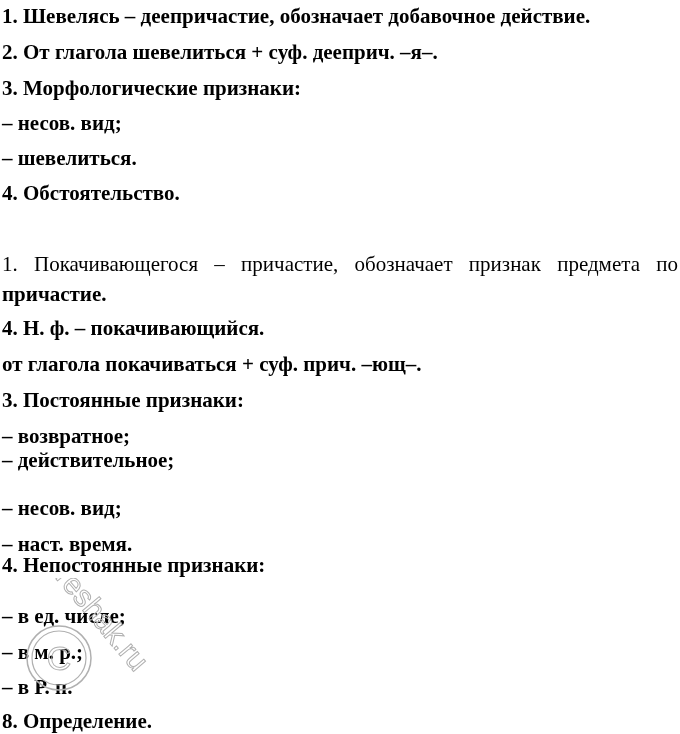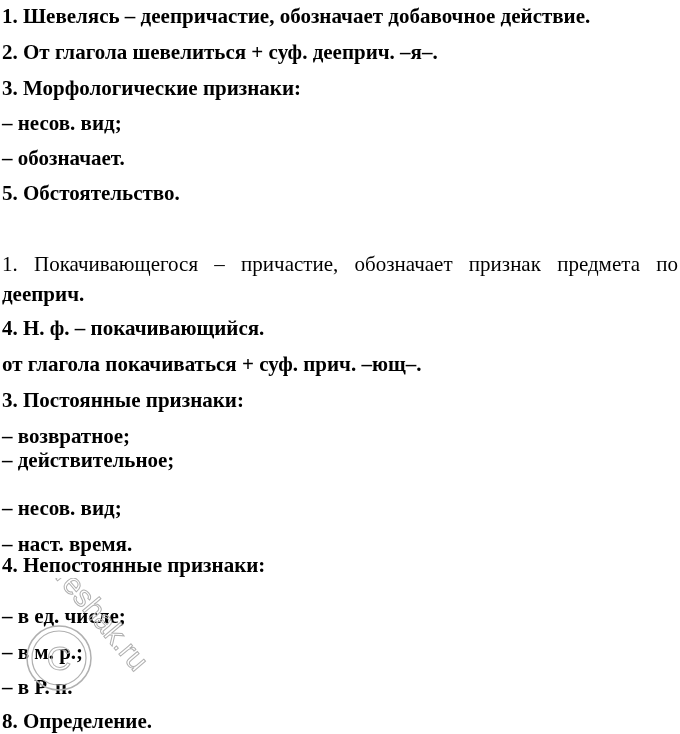--- a/index.html
+++ b/index.html
@@ -43,25 +43,25 @@
   </style>
 </head>
 <body>
 
 <div>
 
   <div class="line" style="top:4px">1. Шевелясь – деепричастие, обозначает добавочное действие.</div>
   <div class="line" style="top:40px">2. От глагола шевелиться + суф. дееприч. –я–.</div>
   <div class="line" style="top:76px">3. Морфологические признаки:</div>
   <div class="line" style="top:111px">– несов. вид;</div>
-  <div class="line" style="top:146px">– обозначает.</div>
-  <div class="line" style="top:181px">5. Обстоятельство.</div>
+  <div class="line" style="top:146px">– шевелиться.</div>
+  <div class="line" style="top:181px">4. Обстоятельство.</div>
 
   <div class="justified" style="top:252px">1. Покачивающегося – причастие, обозначает признак предмета по</div>
-  <div class="line" style="top:282px">дееприч.</div>
+  <div class="line" style="top:282px">причастие.</div>
   <div class="line" style="top:316px">4. Н. ф. – покачивающийся.</div>
   <div class="line" style="top:352px">от глагола покачиваться + суф. прич. –ющ–.</div>
   <div class="line" style="top:388px">3. Постоянные признаки:</div>
   <div class="line" style="top:424px">– возвратное;</div>
   <div class="line" style="top:448px">– действительное;</div>
   <div class="line" style="top:496px">– несов. вид;</div>
   <div class="line" style="top:532px">– наст. время.</div>
   <div class="line" style="top:553px">4. Непостоянные признаки:</div>
   <div class="line" style="top:604px">– в ед. числе;</div>
   <div class="line" style="top:640px">– в м. р.;</div>

